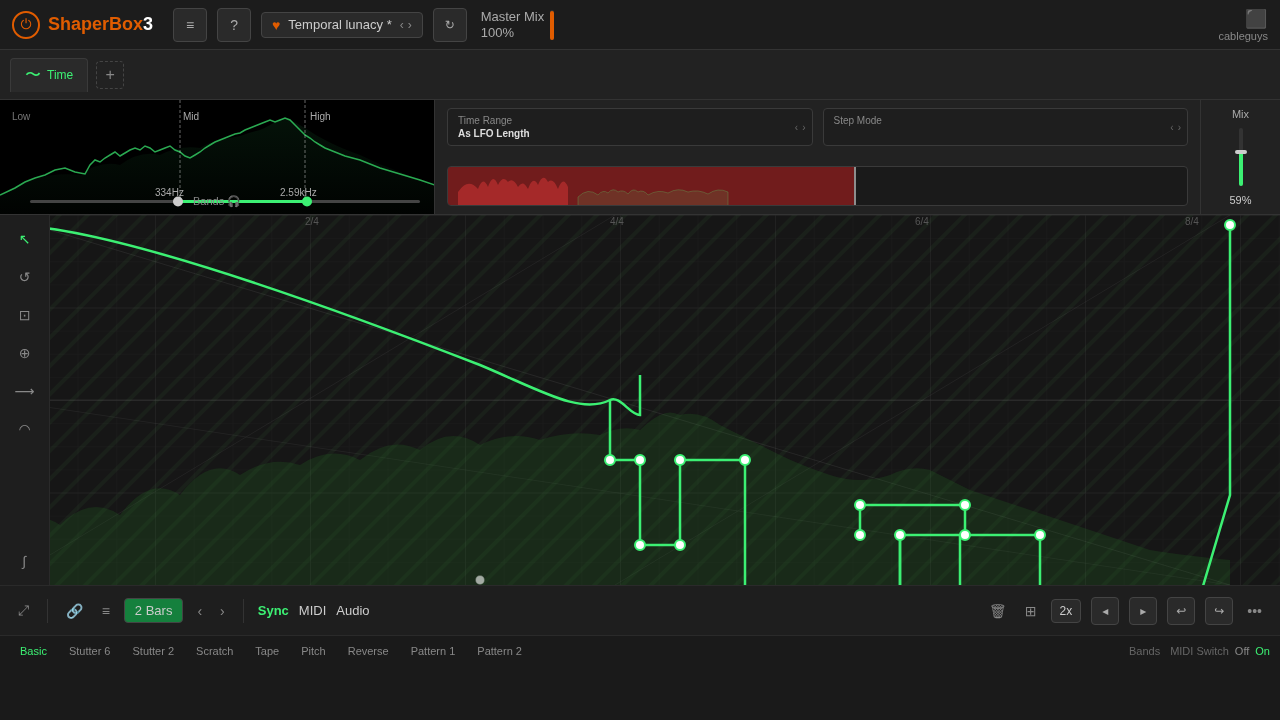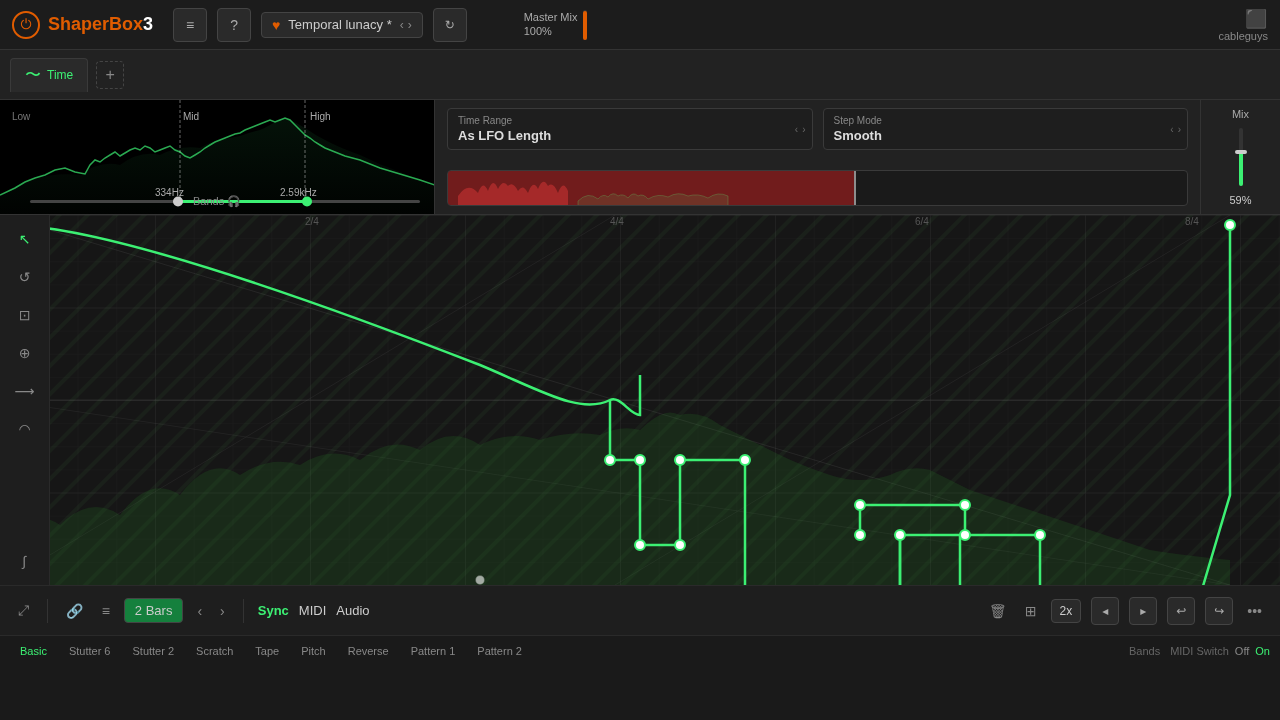--- a/index.html
+++ b/index.html
@@ -77,21 +77,21 @@
       background: #2a2a2a;
       border: 1px solid #444;
       border-radius: 4px;
       display: flex; align-items: center; justify-content: center;
       cursor: pointer; color: #aaa;
     }
     .master-mix {
       display: flex; align-items: center; gap: 6px;
       margin-left: 4px;
     }
-    .master-mix-label { color: #aaa; font-size: 11px; line-height: 1.2; margin-left: 43px; }
+    .master-mix-label { color: #aaa; font-size: 13px; line-height: 1.2; }
     .master-mix-bar {
       width: 4px; height: 30px;
       background: #333;
       border-radius: 2px;
       position: relative;
     }
     .master-mix-fill {
       position: absolute;
       bottom: 0; left: 0; right: 0;
       background: #e05c00;
@@ -172,21 +172,21 @@
       background: #1e1e1e;
       border: 1px solid #3a3a3a;
       border-radius: 4px;
       padding: 6px 10px;
       display: flex;
       flex-direction: column;
       gap: 2px;
       position: relative;
     }
     .ctrl-box-label { color: #888; font-size: 10px; }
-    .ctrl-box-value { color: #ddd; font-size: 13px; font-weight: bold; }
+    .ctrl-box-value { color: #ddd; font-size: 10px; font-weight: bold; }
     .ctrl-arrows {
       position: absolute;
       right: 6px; top: 50%;
       transform: translateY(-50%);
       display: flex; gap: 4px;
       color: #666; font-size: 10px;
     }
     .waveform-preview {
       height: 50px;
       background: #1a1a1a;
@@ -437,21 +437,20 @@
         <span class="ctrl-box-label">Time Range</span>
         <span class="ctrl-box-value">As LFO Length</span>
         <div class="ctrl-arrows">
           <span>‹</span>
           <span>›</span>
         </div>
       </div>
 
       <div class="ctrl-box" style="flex:1">
         <span class="ctrl-box-label">Step Mode</span>
-        <span class="ctrl-box-value">Smooth</span>
         <div class="ctrl-arrows">
           <span>‹</span>
           <span>›</span>
         </div>
       </div>
     </div>
 
     <div class="waveform-preview">
       <div class="waveform-red"></div>
       <div class="waveform-cursor"></div>

